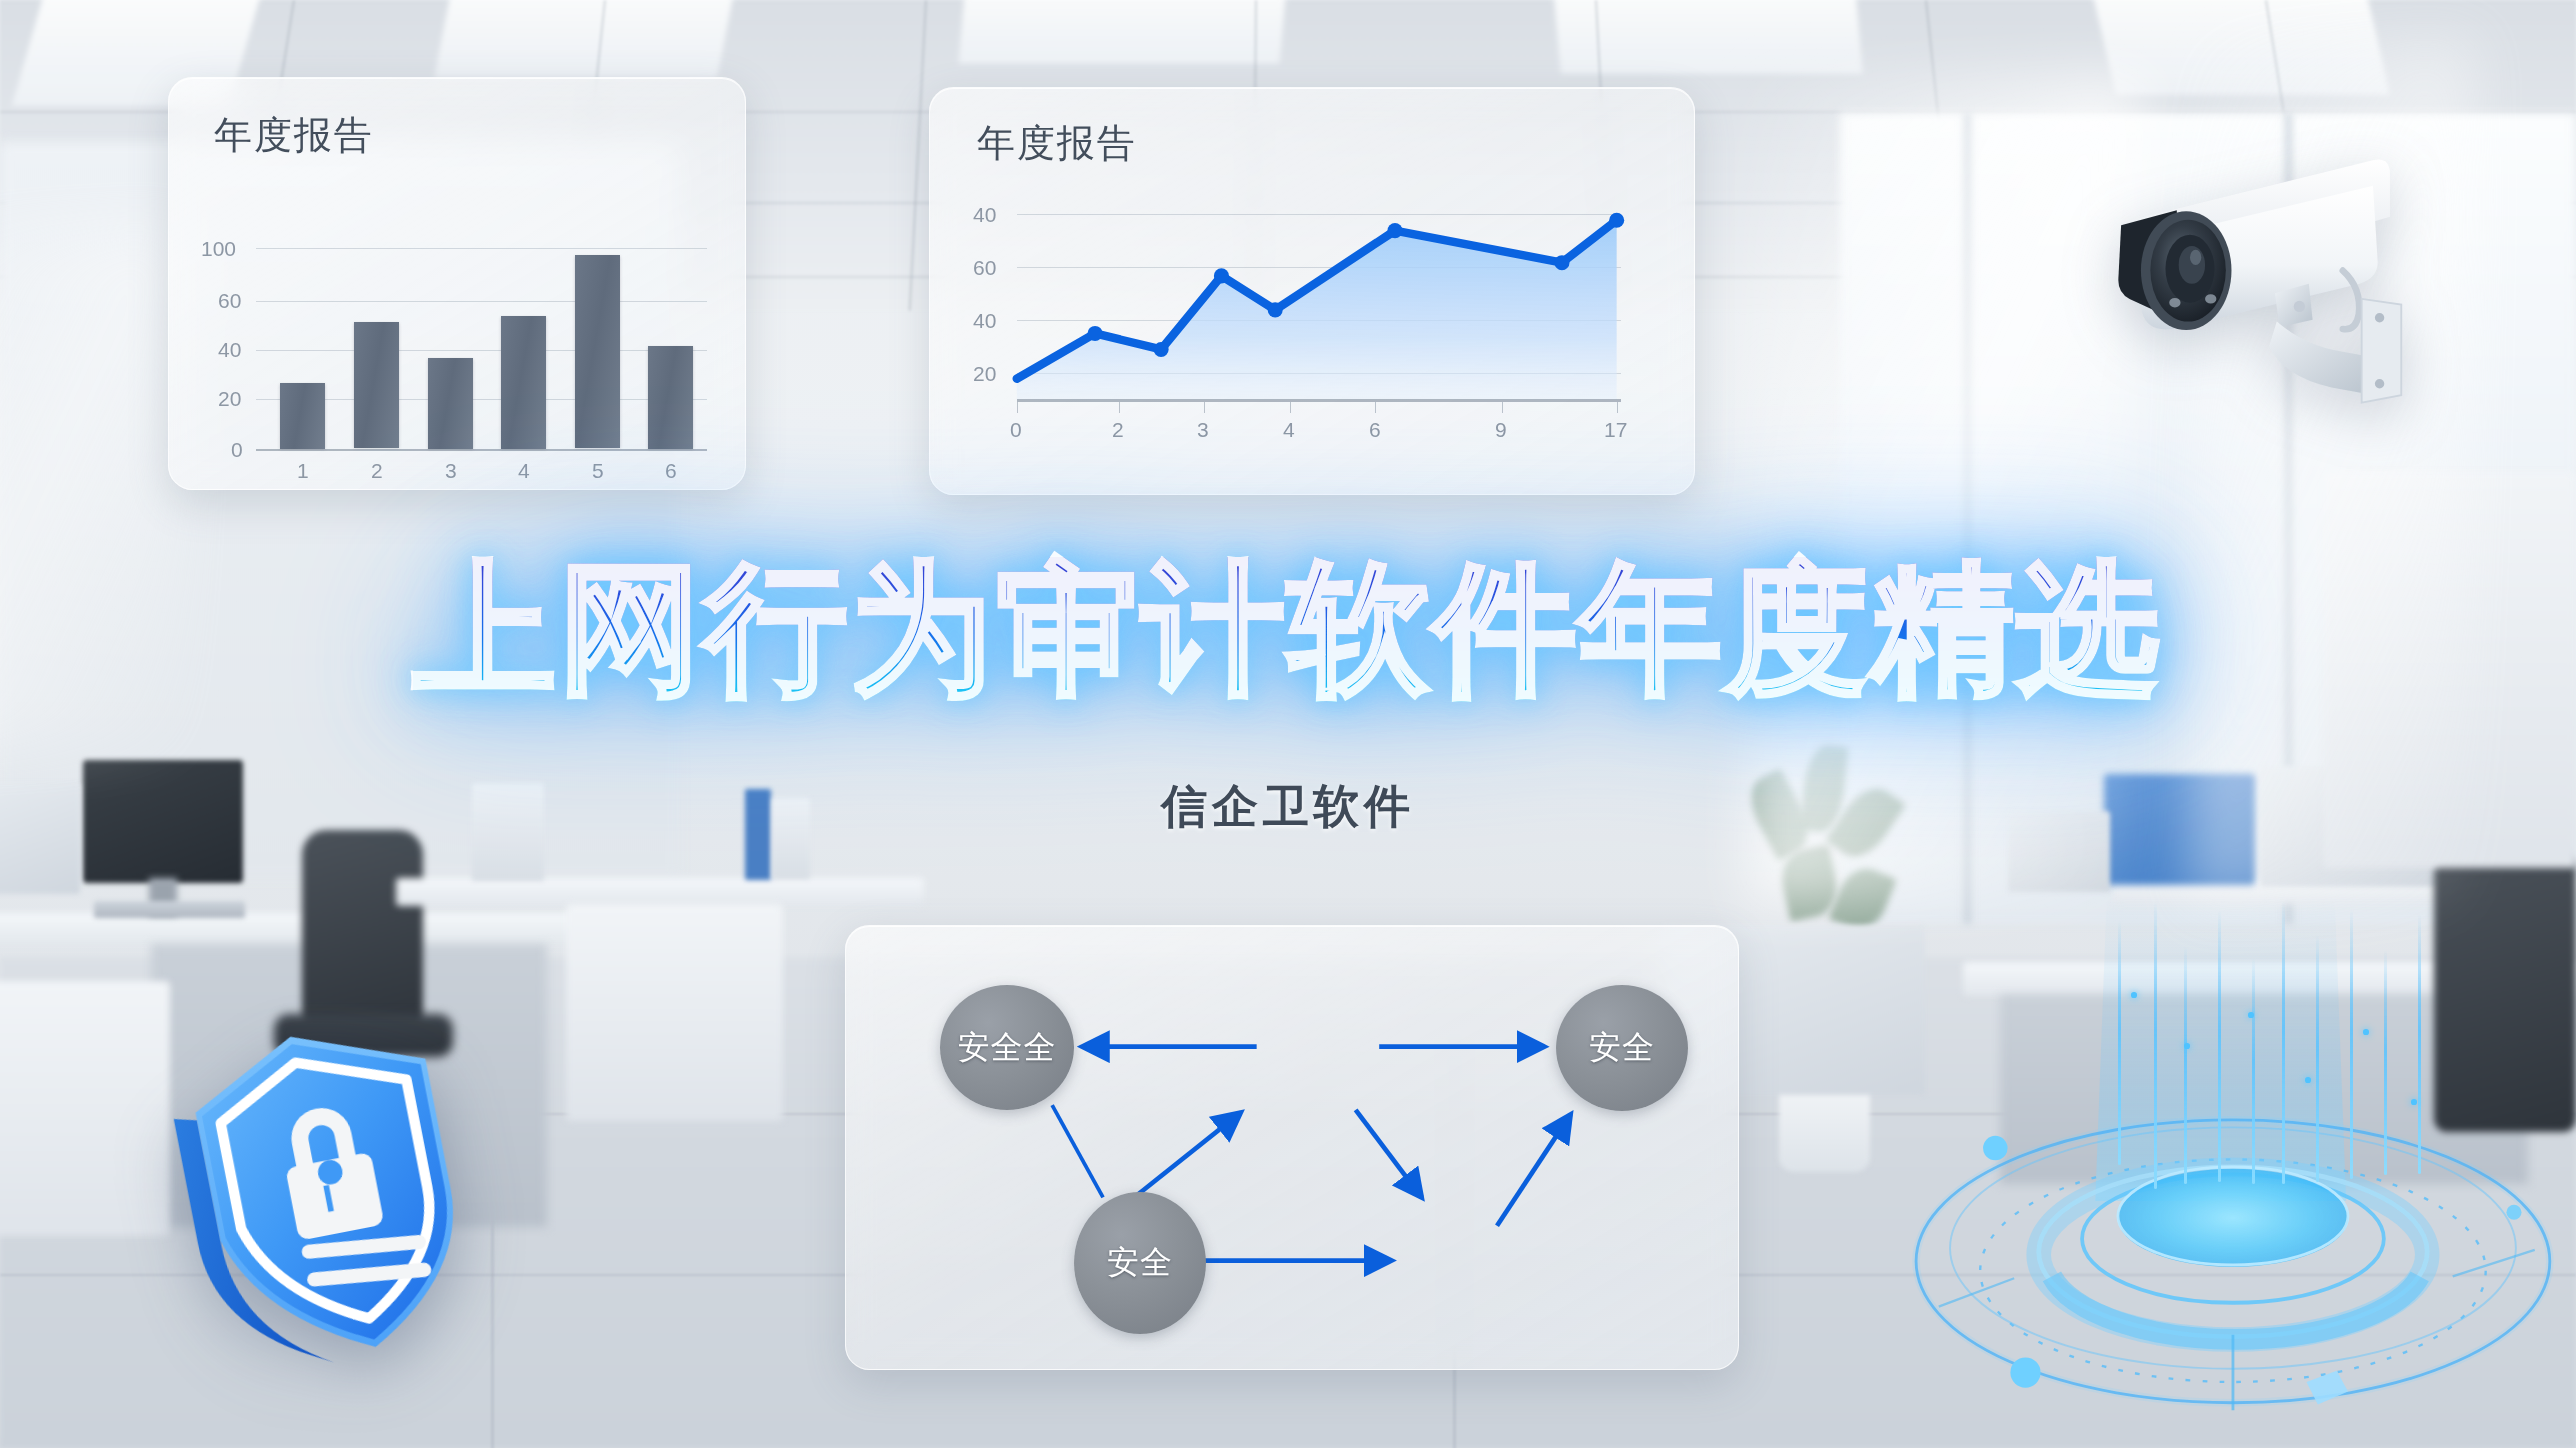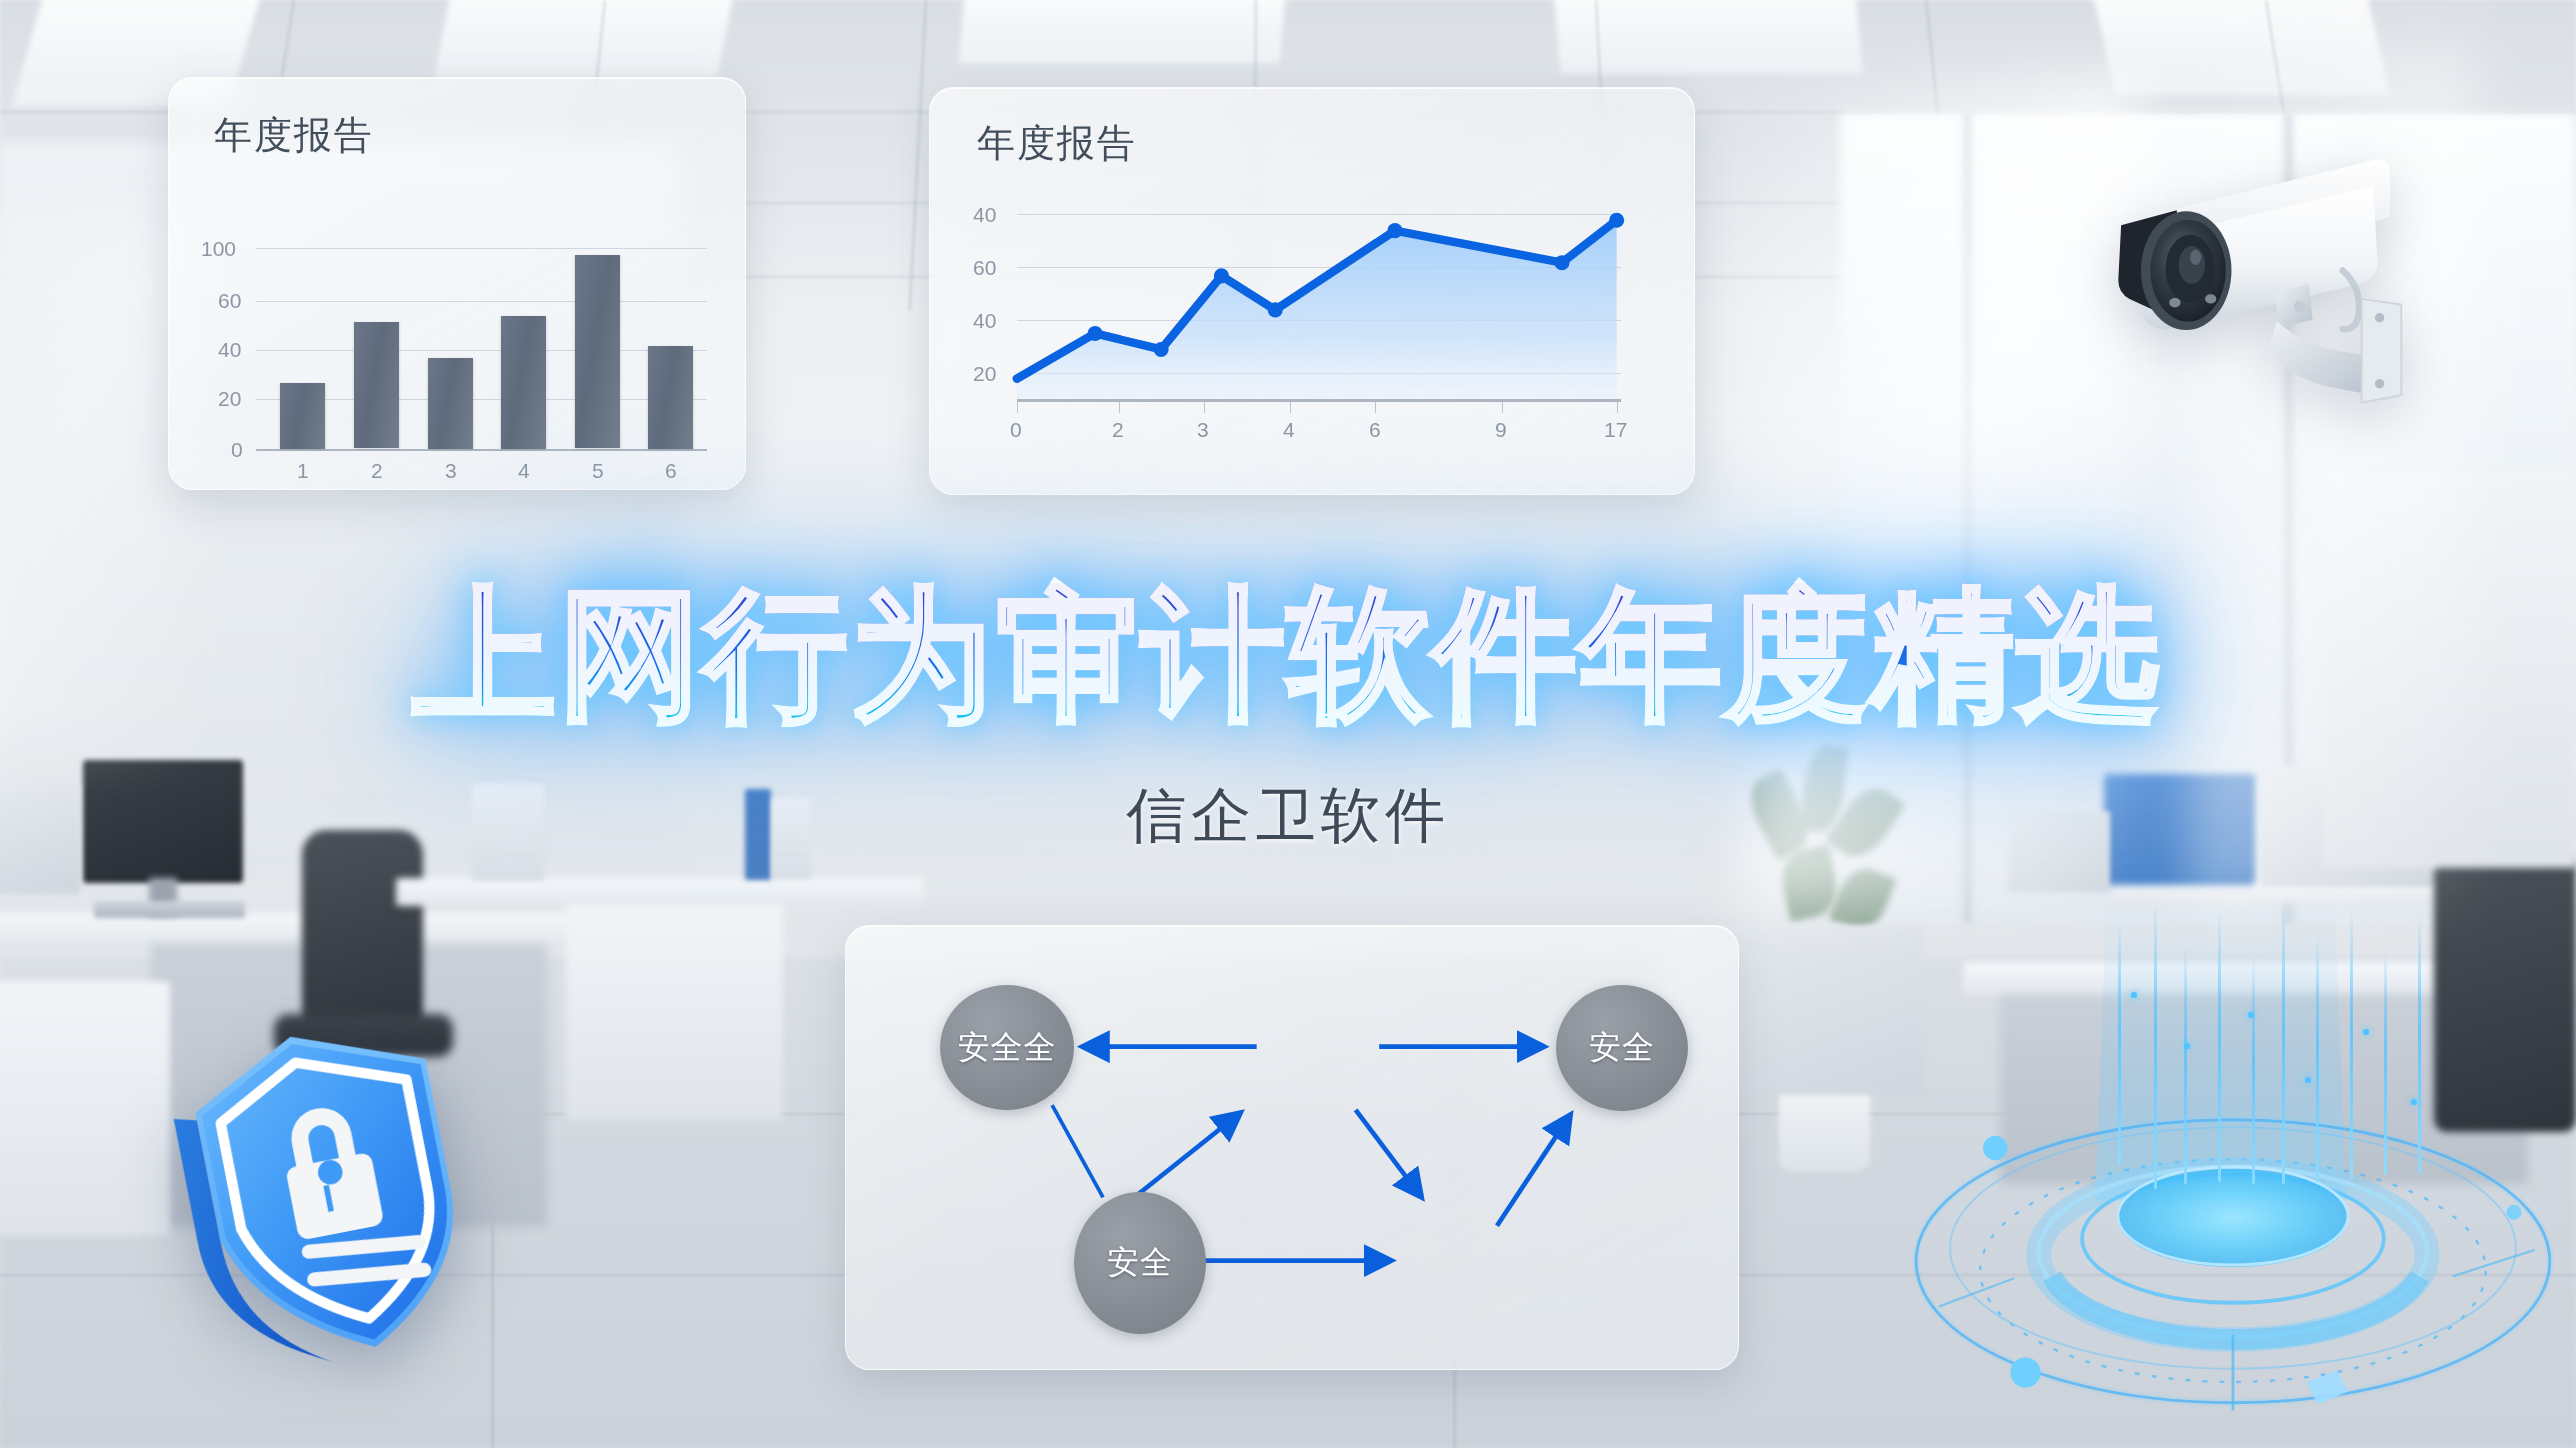--- a/index.html
+++ b/index.html
@@ -61,36 +61,36 @@
 
   .axis-label{position:absolute;font-size:21px;color:#8d97a4;}
   .gridline{position:absolute;height:1.4px;background:rgba(150,162,176,.38);}
   .axis-line{position:absolute;background:rgba(130,142,156,.62);}
   .tick{position:absolute;width:1.4px;background:rgba(140,152,166,.55);}
   .bar{position:absolute;
     background:linear-gradient(100deg,#6b7788 0%,#5f6b7c 45%,#727e8e 100%);
     box-shadow:0 0.9px 2.8px rgba(60,70,84,.28);}
 
   
-  .headline-wrap{position:absolute;left:0;width:100%;text-align:center;margin-top:26px;}
+  .headline-wrap{position:absolute;left:0;width:100%;text-align:center;}
   .headline{
     display:inline-block;
     font-size:142px;font-weight:700;letter-spacing:3.8px;line-height:1.02;
     font-family:"Liberation Sans","DejaVu Sans",sans-serif;
     background:linear-gradient(180deg,#3a3fd2 0%,#2a52df 26%,#1573ec 56%,#14a8f2 80%,#22d3f7 100%);
     -webkit-background-clip:text;background-clip:text;color:transparent;
     -webkit-text-stroke:4.7px rgba(255,255,255,.93);
     paint-order:stroke fill;
     filter:drop-shadow(0 0 15px rgba(110,200,255,.95)) drop-shadow(0 0 38px rgba(90,180,255,.72)) drop-shadow(0 0 70px rgba(70,160,255,.45));
   }
   .headline-glow{position:absolute;left:0;width:100%;text-align:center;pointer-events:none;}
   .headline-glow span{display:inline-block;font-size:142px;font-weight:700;letter-spacing:3.8px;line-height:1.02;
     color:rgba(150,215,255,.55);filter:blur(24.5px);}
   .subhead{position:absolute;left:0;width:100%;text-align:center;
-    font-size:60px;color:#3f4a58;letter-spacing:4.7px;font-weight:400;
+    font-size:46px;color:#3f4a58;letter-spacing:4.7px;font-weight:700;
     text-shadow:0 1.9px 4.7px rgba(255,255,255,.85);}
 
   
   .node{position:absolute;border-radius:50%;
     background:radial-gradient(circle at 36% 30%,#9aa0a8 0%,#8a9097 48%,#787e86 100%);
     box-shadow:0 3.8px 13.2px rgba(70,80,95,.30);
     display:flex;align-items:center;justify-content:center;}
   .node span{color:#ffffff;font-size:32px;letter-spacing:0.9px;white-space:nowrap;
     text-shadow:0 0.9px 2.8px rgba(40,48,58,.55);}
 

